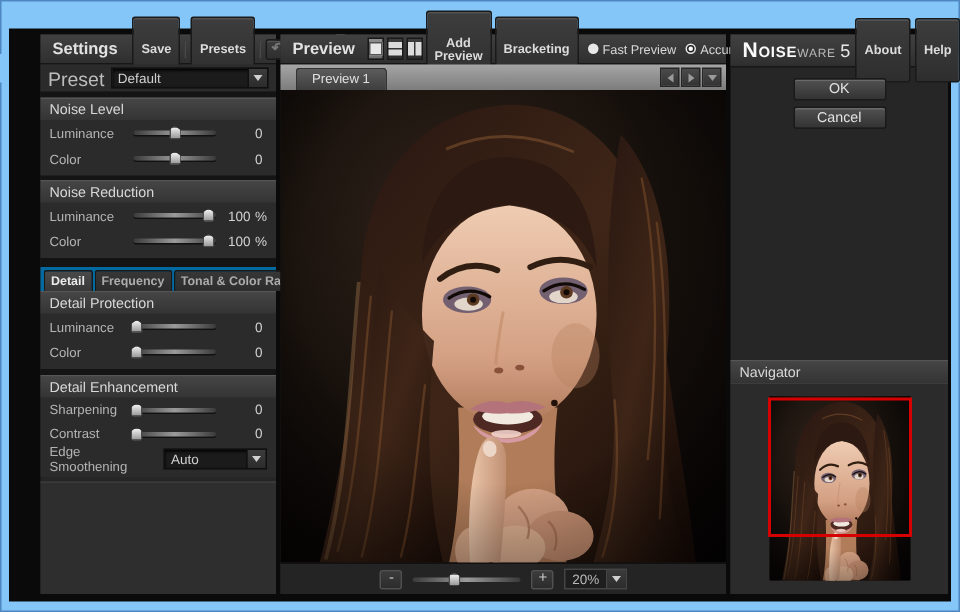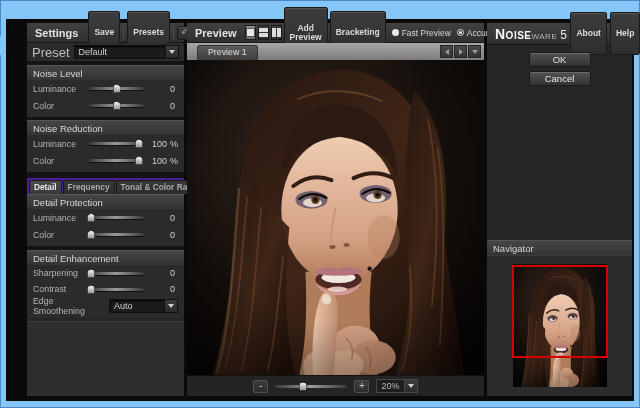--- a/index.html
+++ b/index.html
@@ -48,21 +48,21 @@
   .plabel { font-size:13px; color:#bdbdbd; }
   .dropdown { flex:1; display:flex; height:14px; border:1px solid #101010; background:#1b1b1b; box-shadow:inset 0 1px 2px #000; }
   .dd-value { flex:1; font-size:9px; color:#d0d0d0; padding:1px 4px; line-height:11px; }
   .dd-btn { width:13px; background:linear-gradient(#3c3c3c,#2c2c2c); border-left:1px solid #101010;
     display:flex; align-items:center; justify-content:center; }
   .tri-down { width:0; height:0; border-left:3px solid transparent; border-right:3px solid transparent; border-top:4px solid #cfcfcf; }
   .tri-left { width:0; height:0; border-top:3px solid transparent; border-bottom:3px solid transparent; border-right:4px solid #9a9a9a; }
   .tri-right{ width:0; height:0; border-top:3px solid transparent; border-bottom:3px solid transparent; border-left:4px solid #9a9a9a; }
 
   
-  .tabs { display:flex; gap:1px; padding:2px 2px 0 2px; background:#4c1d95; }
+  .tabs { display:flex; gap:1px; padding:2px 2px 0 2px; background:#0369a1; }
   .tab { font-size:8.3px; font-weight:bold; color:#ababab; background:linear-gradient(#373737,#2d2d2d);
     border:1px solid #191919; border-bottom:none; border-radius:2px 2px 0 0; padding:2px 4px 3px; line-height:1; white-space:nowrap; }
   .tab.active { color:#eaeaea; background:linear-gradient(#4a4a4a,#383838); }
   .filler { flex:1; background:#2e2e2e; margin-top:3px; border-top:1px solid #3c3c3c; }
 
   
   .viewbtn { width:16px; height:15px; border:1px solid #191919; background:linear-gradient(#3d3d3d,#2d2d2d);
     display:flex; align-items:center; justify-content:center; gap:1px; }
   .viewbtn.active { background:linear-gradient(#8f8f8f,#6d6d6d); }
   .vb-full { width:9px; height:9px; background:#e8e8e8; border:1px solid #555; }

